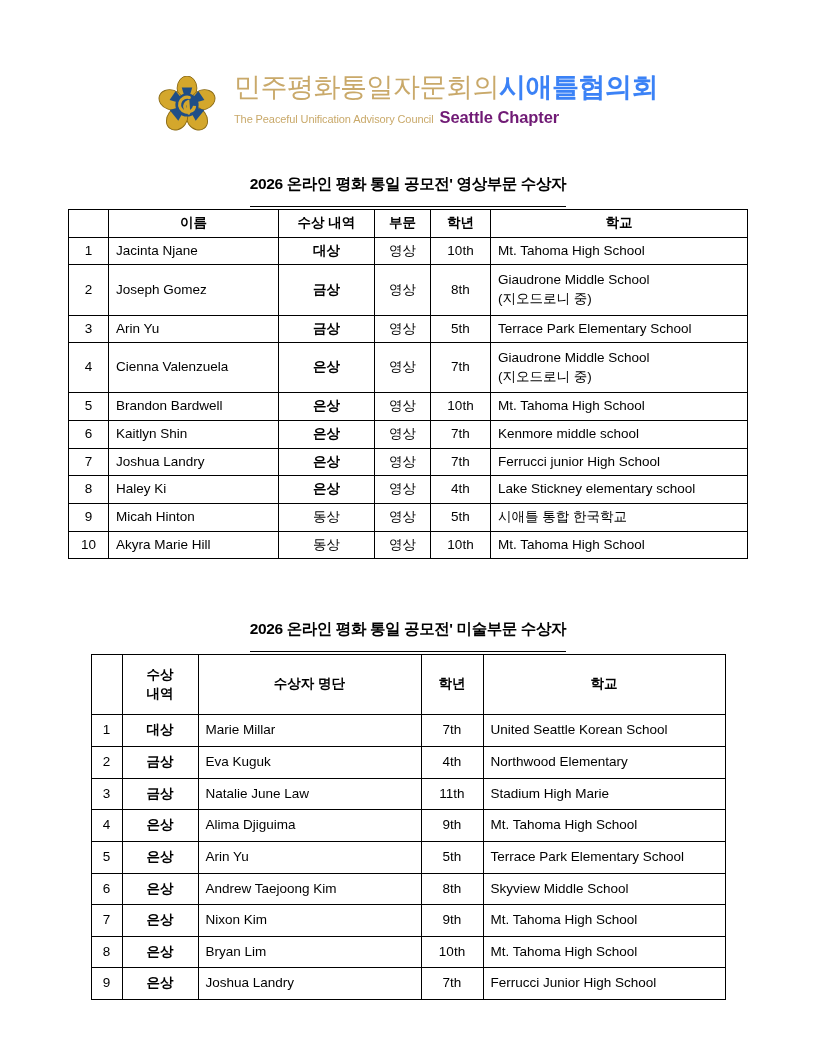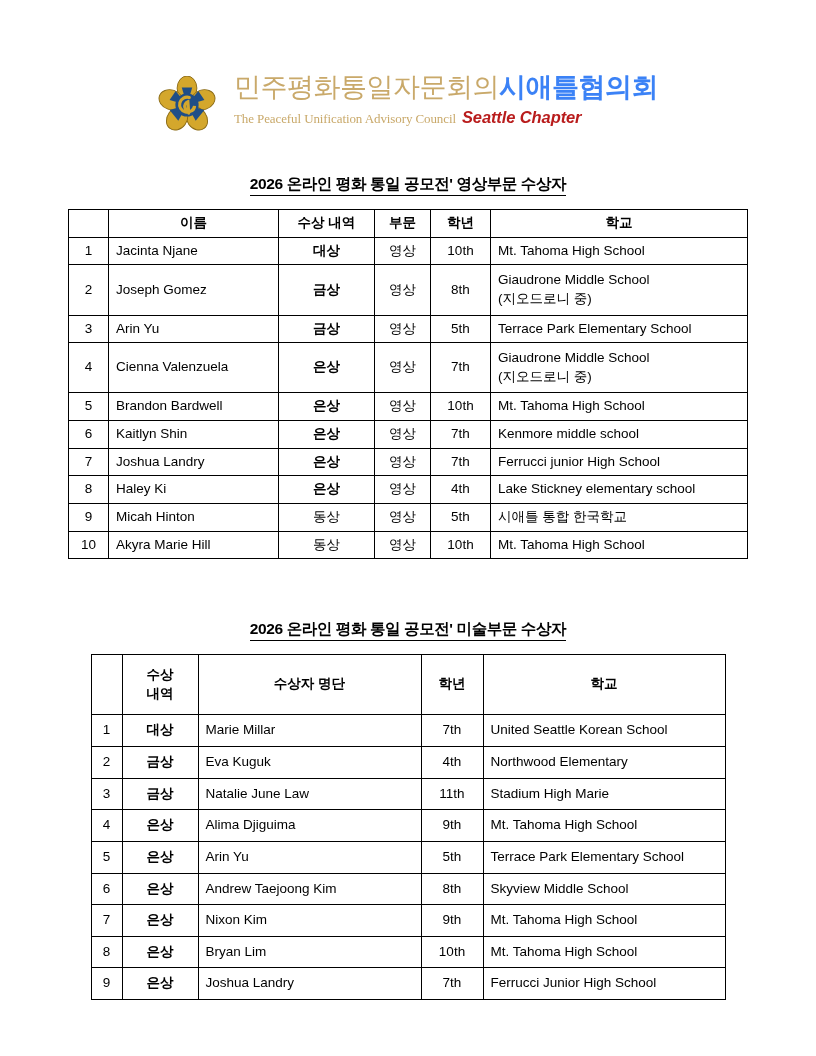--- a/index.html
+++ b/index.html
@@ -58,44 +58,42 @@
     color: #3b82f6;
   }
   .logo-line2 {
     display: flex;
     align-items: baseline;
     gap: 6px;
     margin-top: 7px;
     white-space: nowrap;
   }
   .logo-en-main {
-    font-size: 13px;
+    font-size: 11px;
     font-weight: 400;
     letter-spacing: -0.1px;
     color: #c9a96a;
-    font-family: Liberation Serif, serif;
   }
   .logo-en-chapter {
     font-size: 16.5px;
     font-weight: 700;
     letter-spacing: -0.1px;
-    color: #b91c1c;
-    font-style: italic;
+    color: #701a75;
   }
 
   
   .section-title {
     text-align: center;
     font-size: 15.5px;
     font-weight: 700;
     letter-spacing: -0.4px;
   }
   .section-title .underlined {
     border-bottom: 1.6px solid #000;
-    padding-bottom: 3px;
+    padding-bottom: 14px;
   }
   #title-video { margin-top: 40px; }
   #title-art   { margin-top: 4px; }
 
   
   table {
     border-collapse: collapse;
     table-layout: fixed;
     font-size: 13.5px;
     border-radius: 26px;

